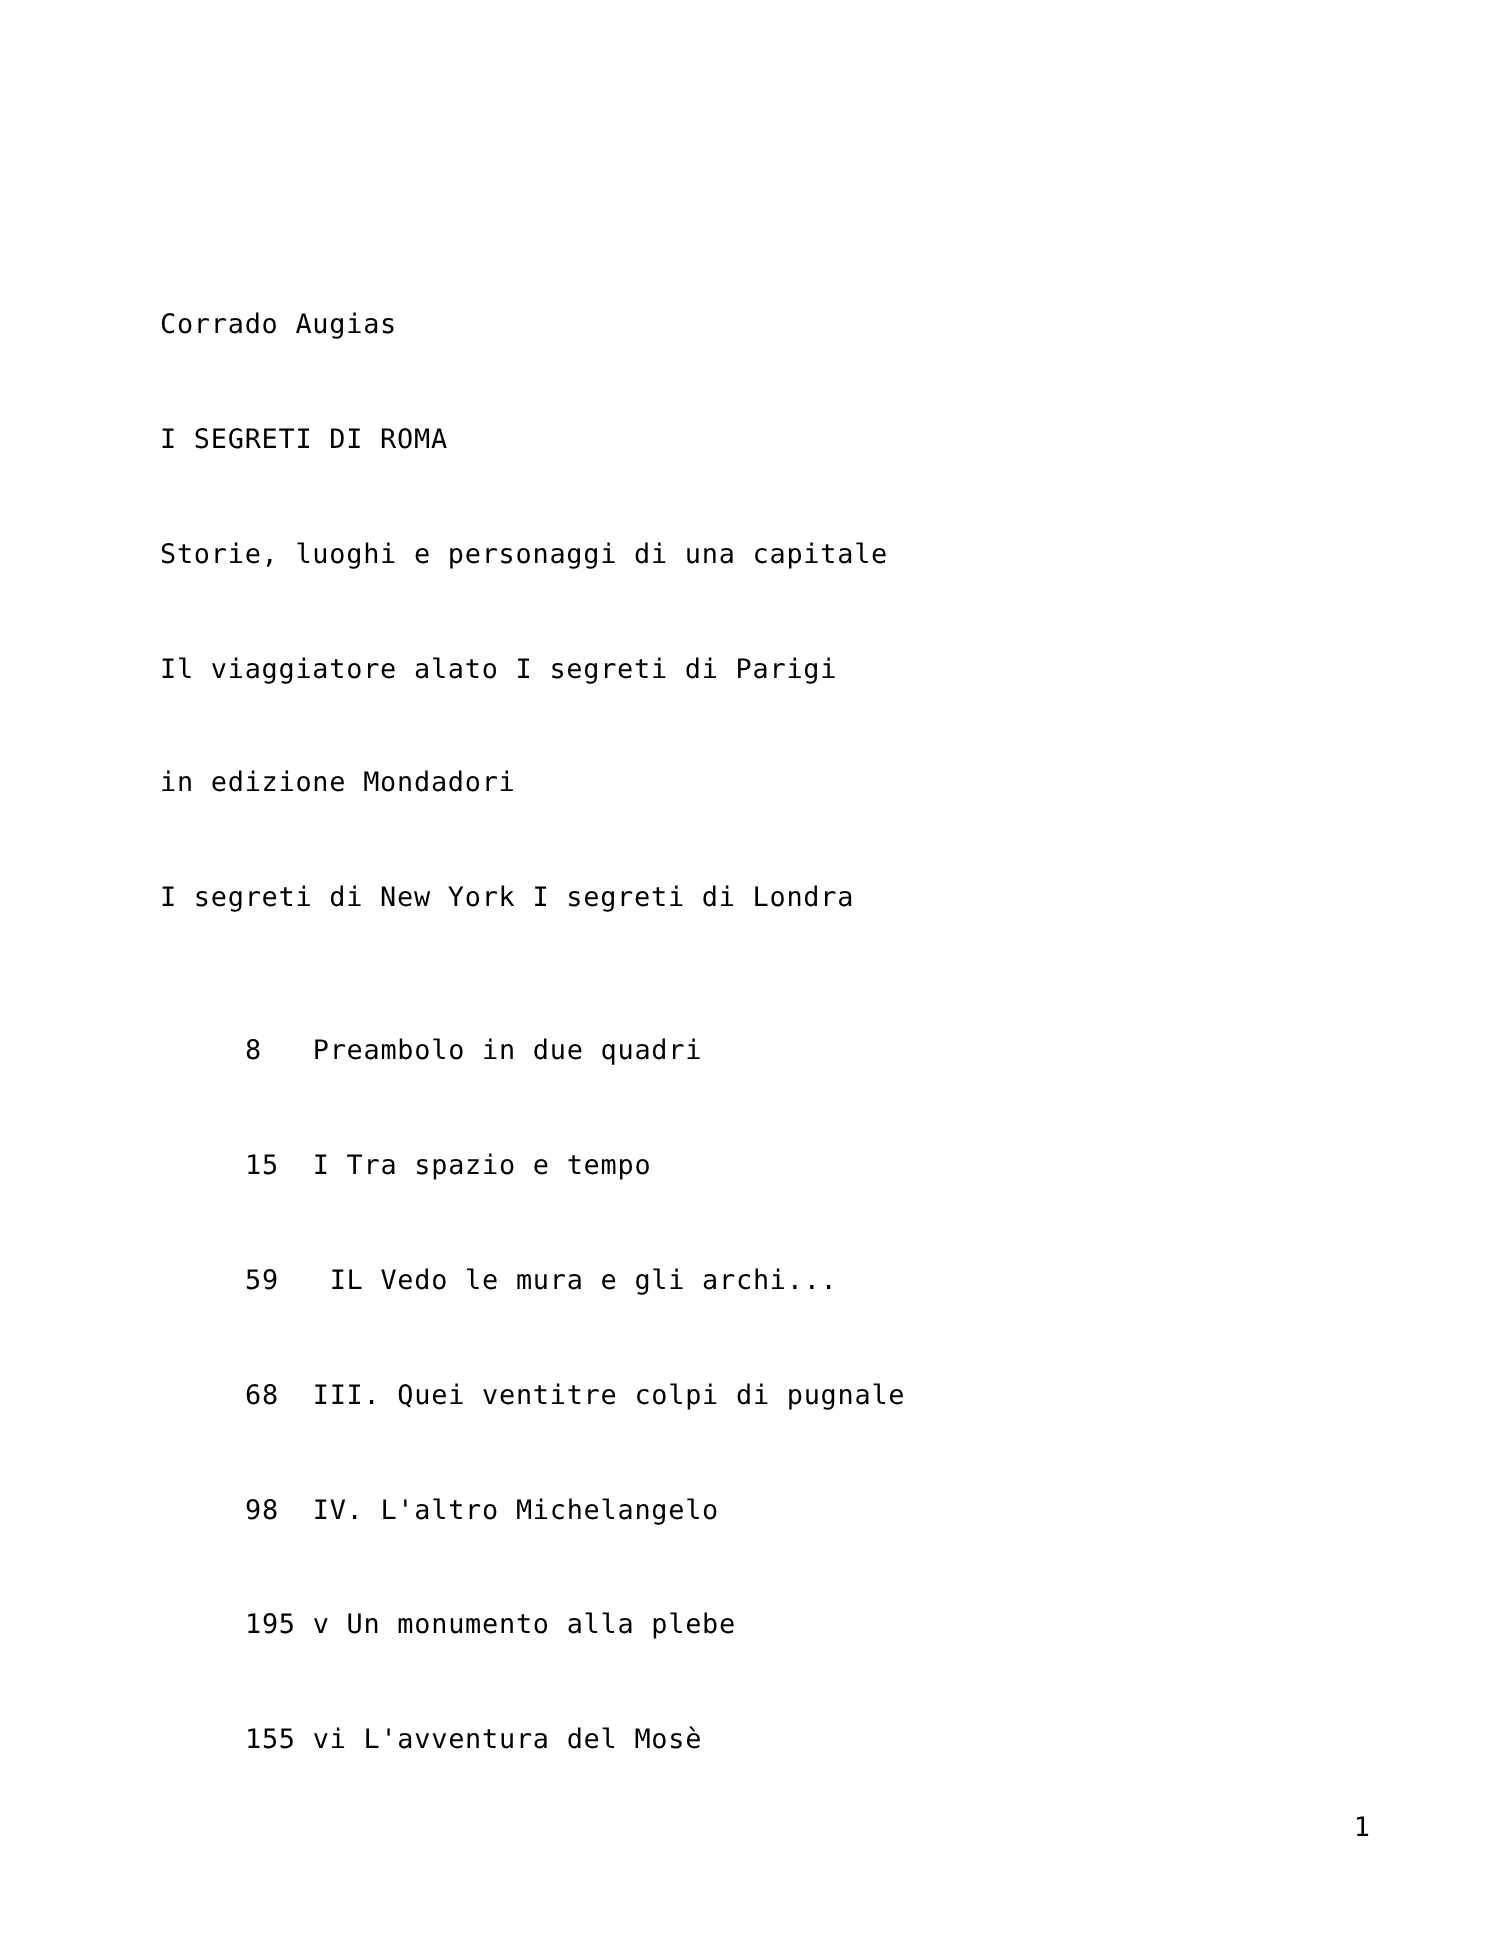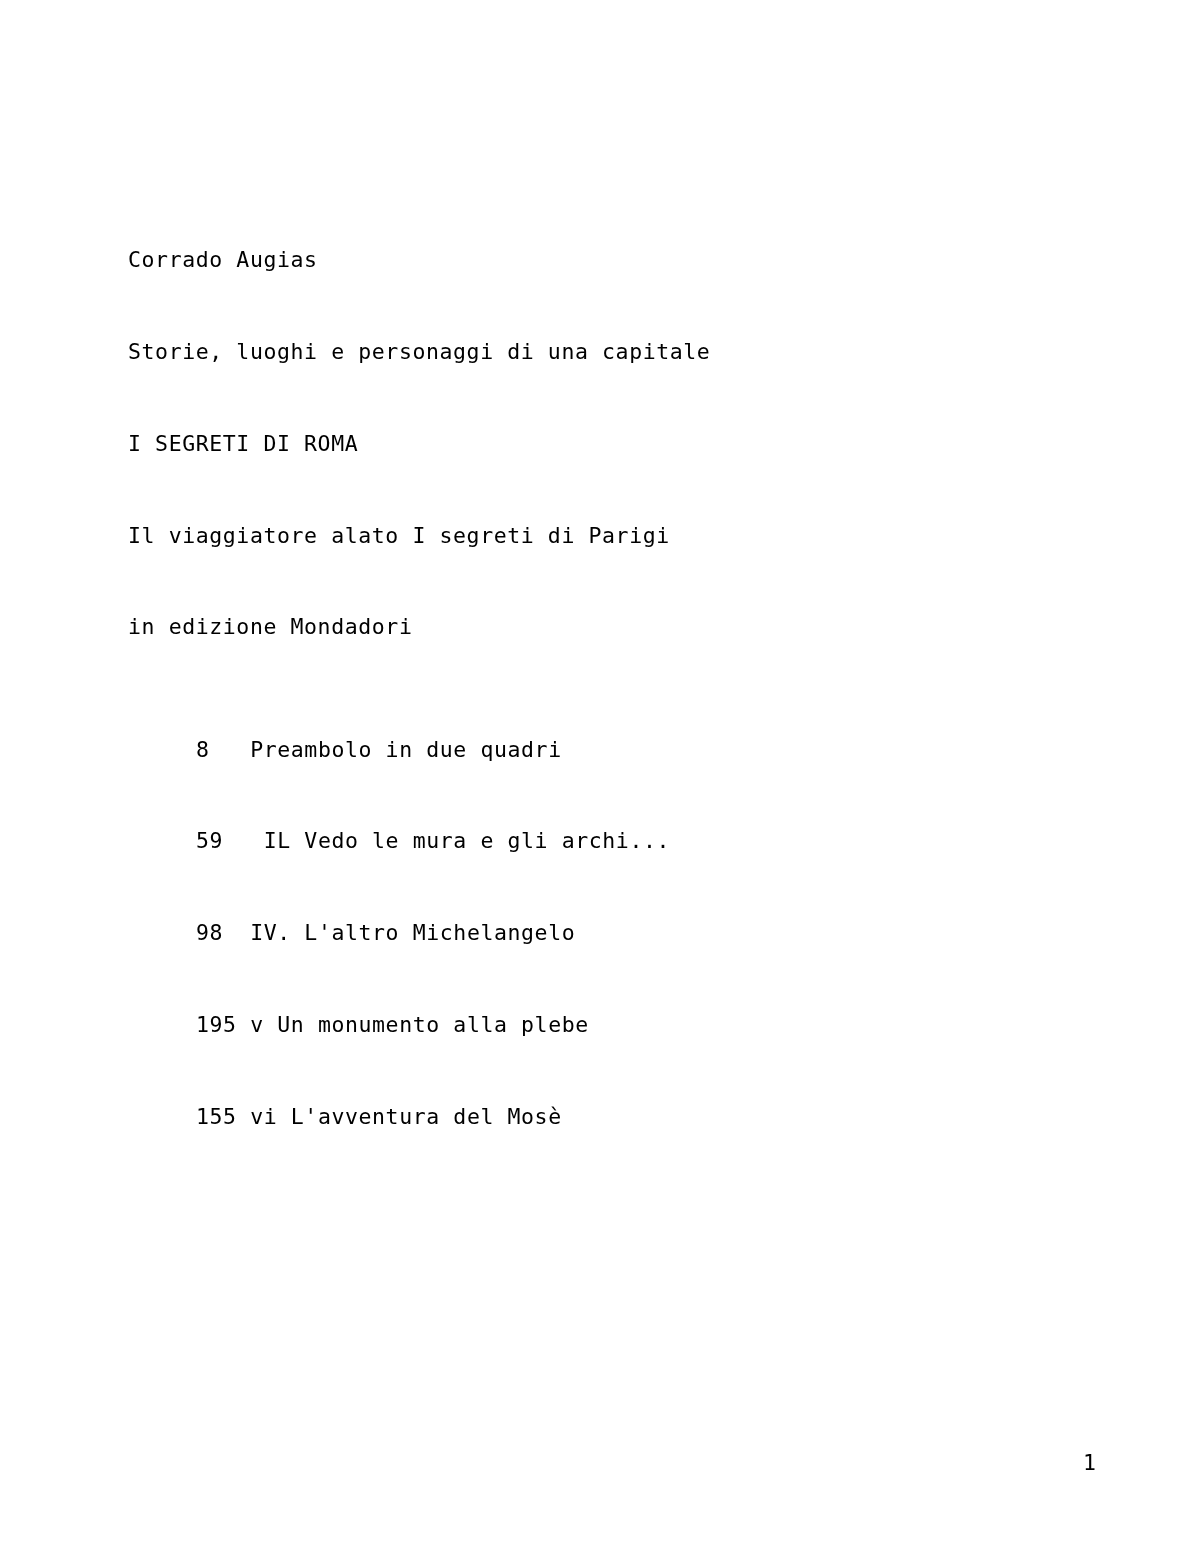--- a/index.html
+++ b/index.html
@@ -43,27 +43,30 @@
     color: #000000;
   }
 </style>
 </head>
 <body>
 
 <div class="page">
 
   <div class="text-block">
     <span class="line">Corrado Augias</span>
+    <span class="line">I SEGRETI DI ROMA</span>
     <span class="line">Storie, luoghi e personaggi di una capitale</span>
-    <span class="line">I SEGRETI DI ROMA</span>
     <span class="line">Il viaggiatore alato I segreti di Parigi</span>
     <span class="line">in edizione Mondadori</span>
+    <span class="line">I segreti di New York I segreti di Londra</span>
 
     <span class="line indent-toc">8   Preambolo in due quadri</span>
+    <span class="line indent-toc">15  I Tra spazio e tempo</span>
     <span class="line indent-toc">59   IL Vedo le mura e gli archi...</span>
+    <span class="line indent-toc">68  III. Quei ventitre colpi di pugnale</span>
     <span class="line indent-toc">98  IV. L'altro Michelangelo</span>
     <span class="line indent-toc">195 v Un monumento alla plebe</span>
     <span class="line indent-toc">155 vi L'avventura del Mosè</span>
 
     
     
 
     
     
     

